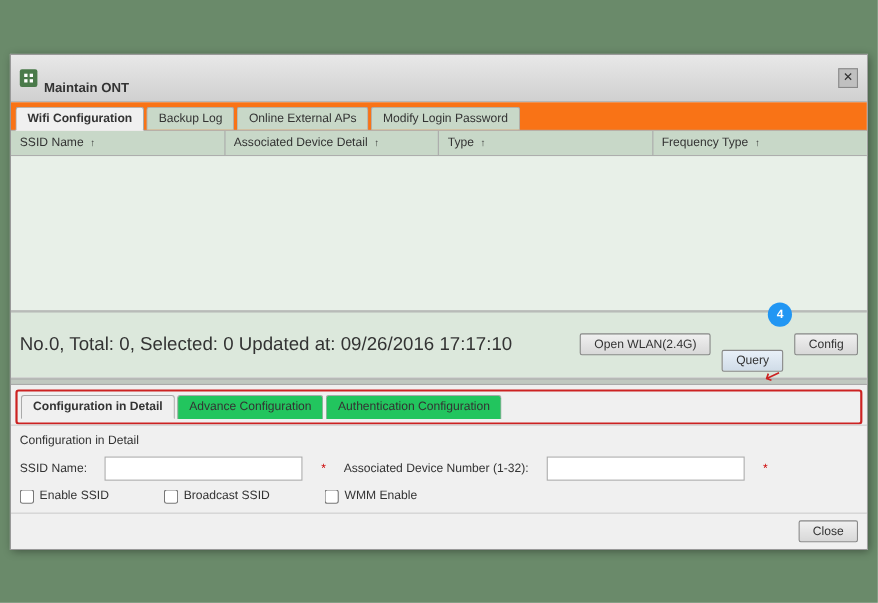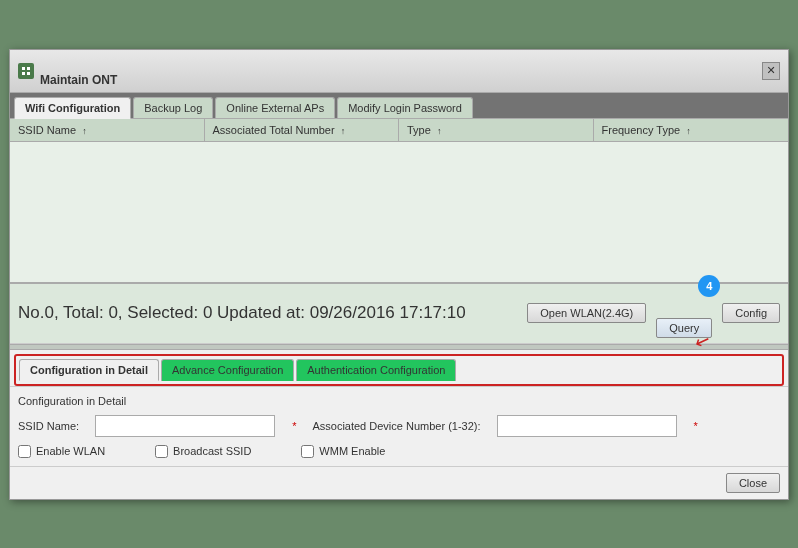--- a/index.html
+++ b/index.html
@@ -56,21 +56,21 @@
       background: #c0c0c0;
       border: 1px solid #888;
       cursor: pointer;
       display: flex;
       align-items: center;
       justify-content: center;
       font-size: 11px;
       color: #333;
     }
     .tab-bar {
-      background: #737373;
+      background: #f97316;
       border-bottom: 1px solid #aaa;
       display: flex;
       padding: 4px 4px 0;
       gap: 2px;
     }
     .tab {
       padding: 4px 10px;
       border: 1px solid #aaa;
       border-bottom: none;
       background: #c8d8c8;
@@ -286,21 +286,21 @@
     <div class="tab">Modify Login Password</div>
   </div>
 
   <div class="table-area">
     <div class="table-header">
       <div class="table-header-cell">
         <span>SSID Name</span>
         <span class="sort-indicator">↑</span>
       </div>
       <div class="table-header-cell">
-        <span>Associated Total Number</span>
+        <span>Associated Device Detail</span>
         <span class="sort-indicator">↑</span>
       </div>
       <div class="table-header-cell">
         <span>Type</span>
         <span class="sort-indicator">↑</span>
       </div>
       <div class="table-header-cell">
         <span>Frequency Type</span>
         <span class="sort-indicator">↑</span>
       </div>
@@ -335,21 +335,21 @@
       <label class="form-label">SSID Name:</label>
       <input type="text" class="form-input" style="">
       <span class="required-star">*</span>
       <label class="form-label">Associated Device Number (1-32):</label>
       <input type="text" class="form-input" style="">
       <span class="required-star">*</span>
     </div>
     <div class="checkbox-row">
       <div class="checkbox-item">
         <input type="checkbox" style="">
-        <span>Enable WLAN</span>
+        <span>Enable SSID</span>
       </div>
       <div class="checkbox-item">
         <input type="checkbox" style="">
         <span>Broadcast SSID</span>
       </div>
       <div class="checkbox-item">
         <input type="checkbox" style="">
         <span>WMM Enable</span>
       </div>
     </div>

